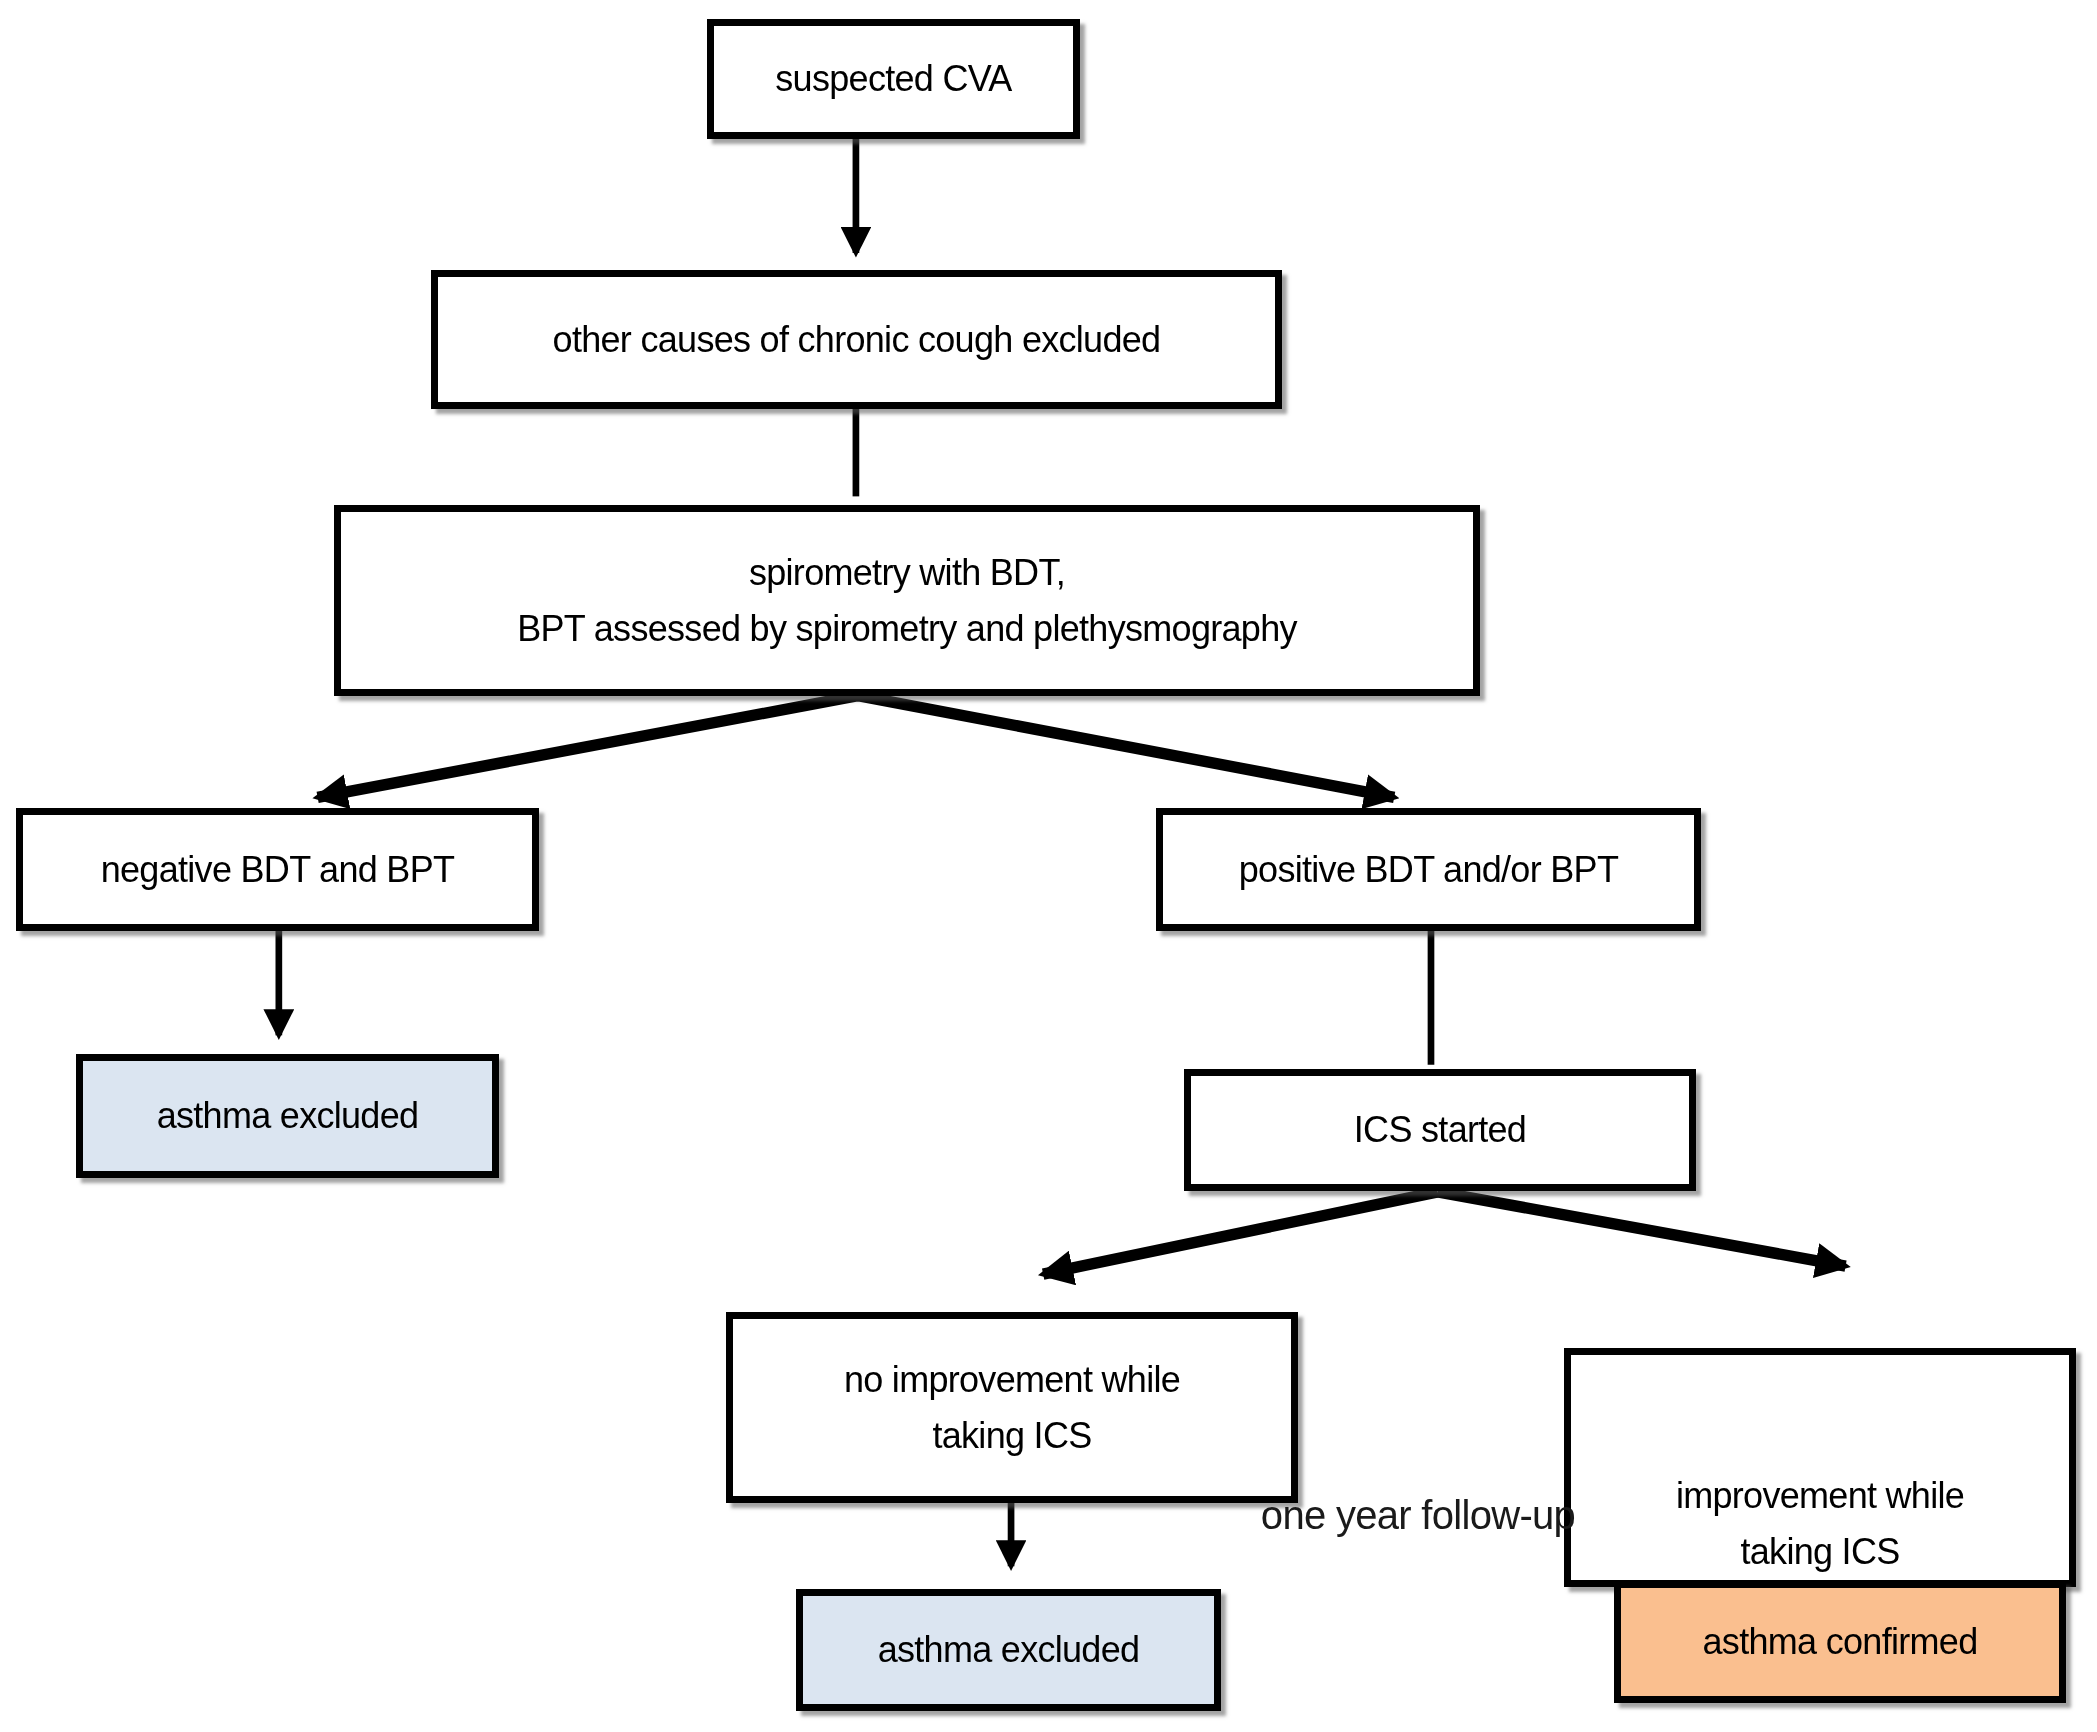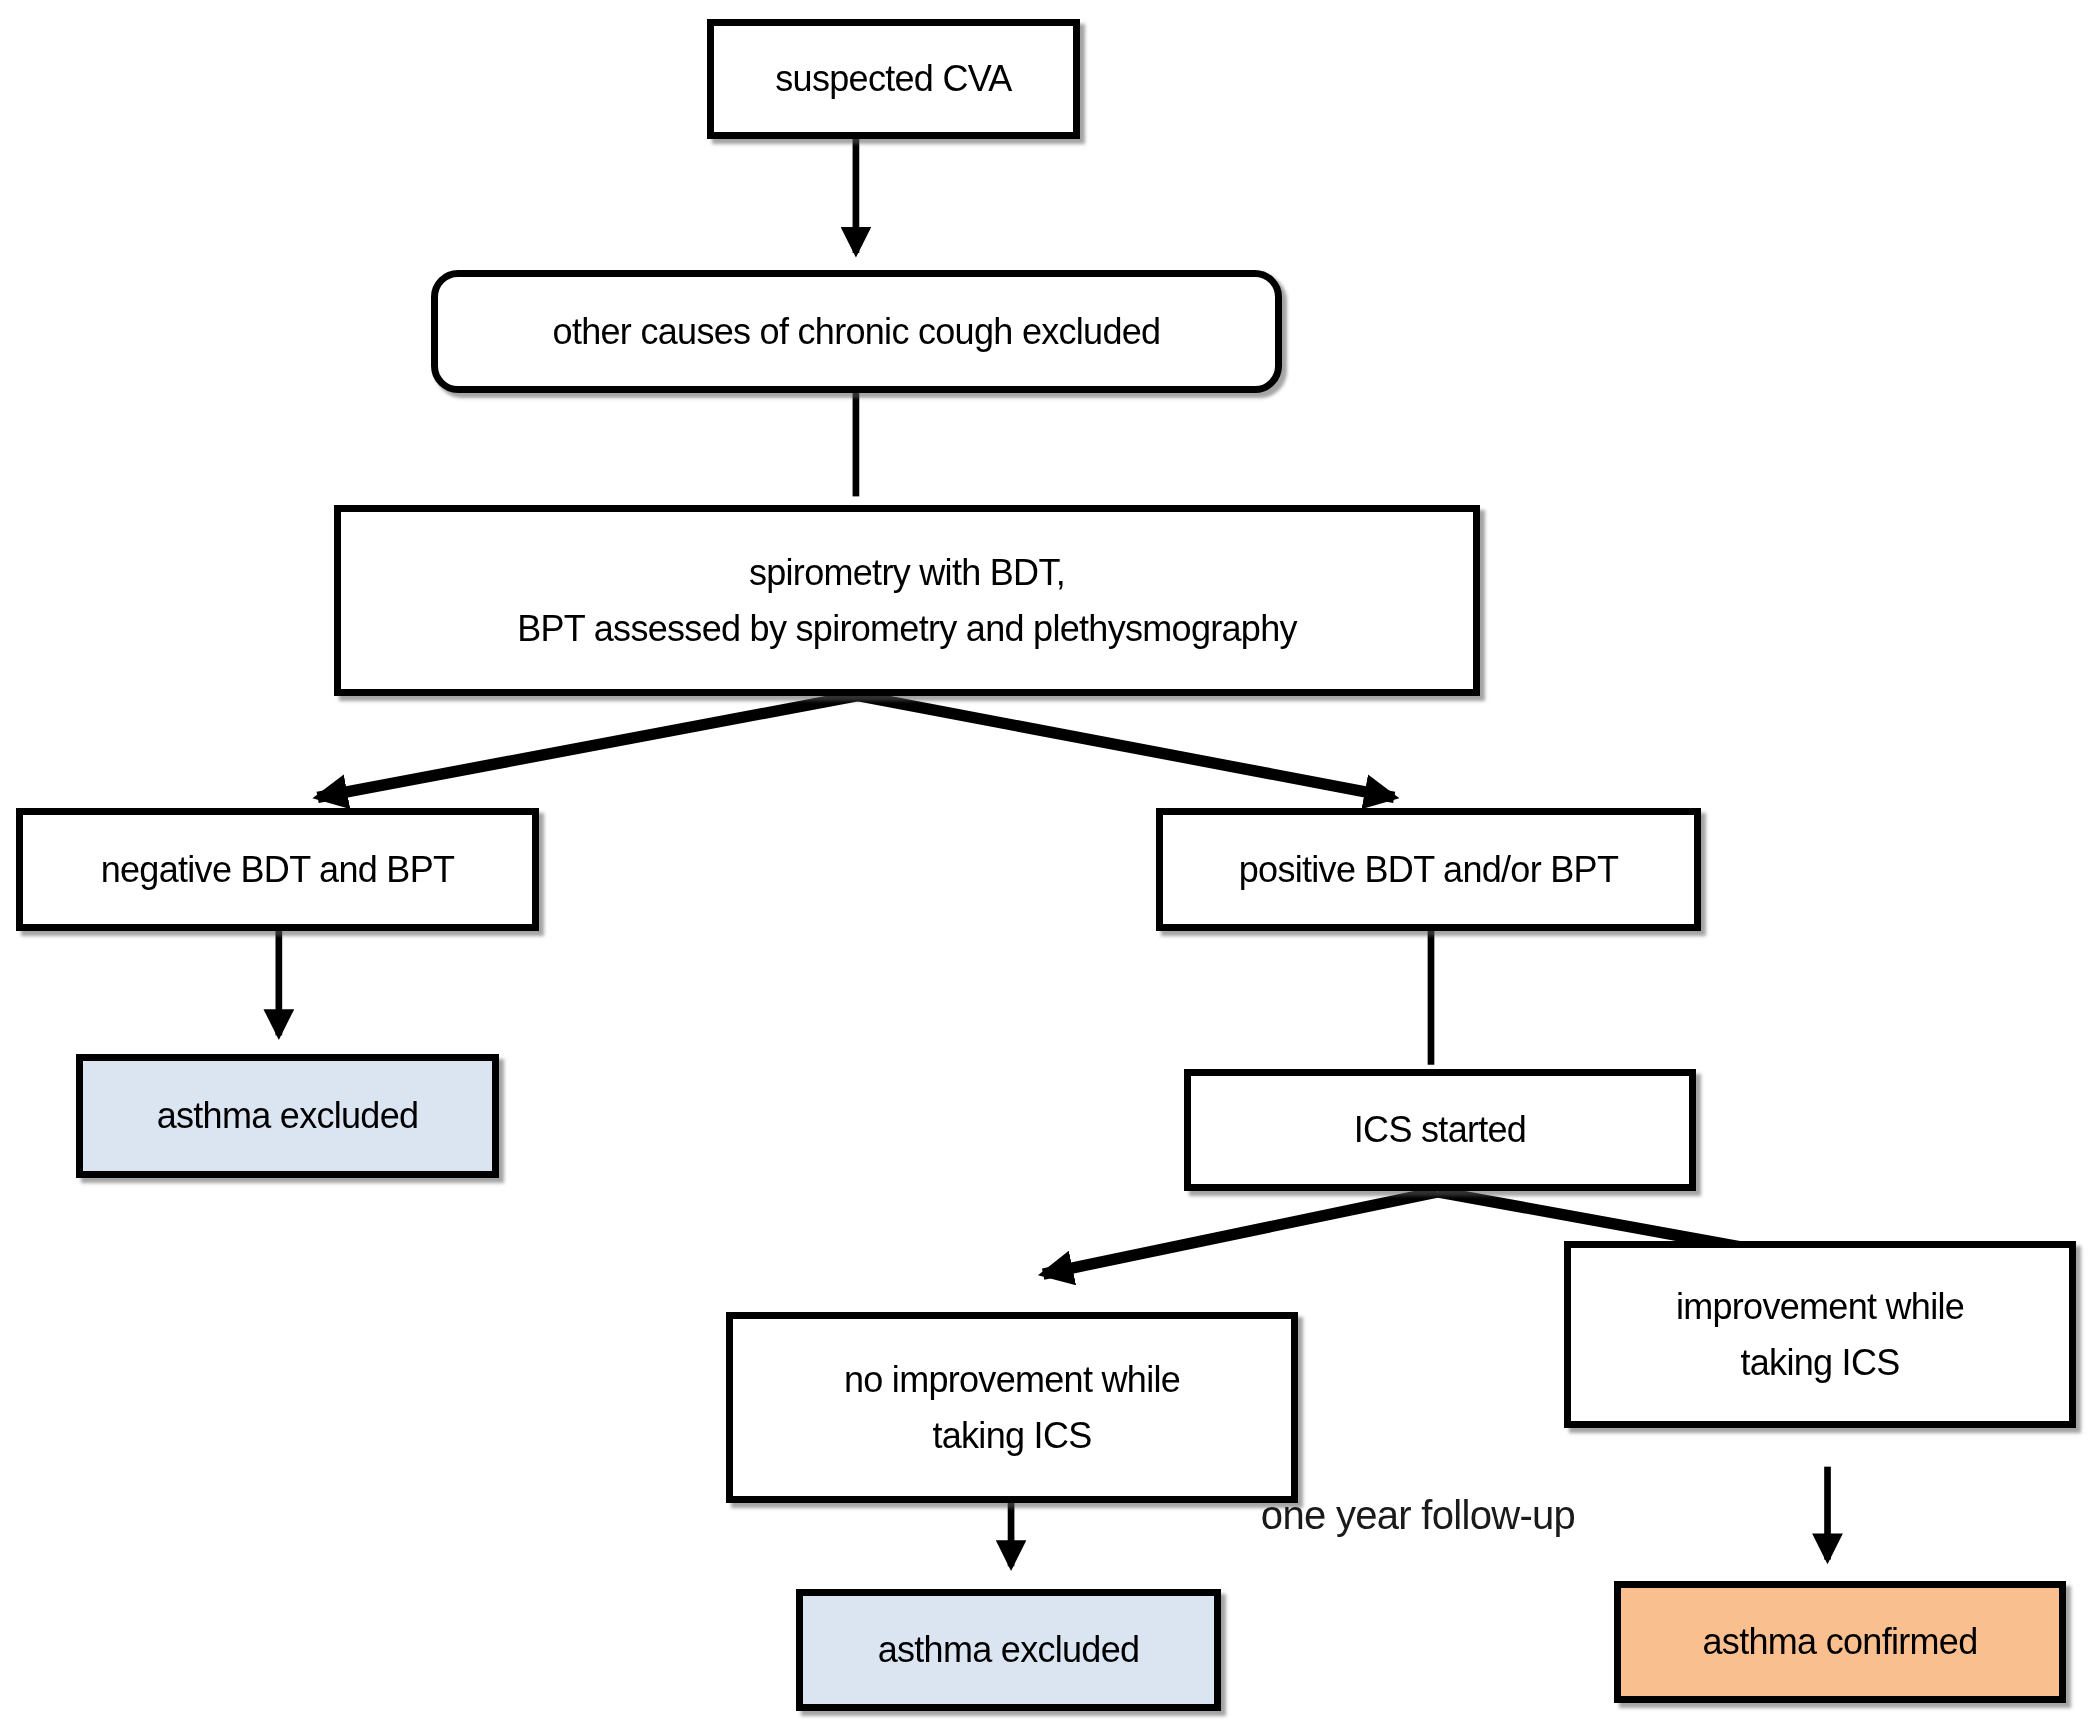--- a/index.html
+++ b/index.html
@@ -85,21 +85,21 @@
 
     <line x1="1512" y1="2214" x2="1512" y2="2342" stroke="#000" stroke-width="10" marker-end="url(#ah-thin)"></line>
 
     <line x1="2733" y1="2193" x2="2733" y2="2332" stroke="#000" stroke-width="10" marker-end="url(#ah-thin)"></line>
   </svg>
 
   <div class="node" style="left:670px; top:19px; width:373px; height:120px;margin-left:37px;">
     <span>suspected CVA</span>
   </div>
 
-  <div class="node" style="left:431px; top:270px; width:851px; height:123px;border-radius:27px;">
+  <div class="node" style="left:431px; top:270px; width:851px; height:139px;">
     <span>other causes of chronic cough excluded</span>
   </div>
 
   <div class="node" style="left:334px; top:505px; width:1146px; height:191px;">
     <span>spirometry with BDT,
 BPT assessed by spirometry and plethysmography</span>
   </div>
 
   <div class="node" style="left:16px; top:808px; width:523px; height:123px;">
     <span>negative BDT and BPT</span>
@@ -115,21 +115,21 @@
 
   <div class="node" style="left:1184px; top:1069px; width:512px; height:122px;justify-content:center;">
     <span>ICS started</span>
   </div>
 
   <div class="node" style="left:726px; top:1288px; width:572px; height:191px;margin-top:24px;">
     <span>no improvement while
 taking ICS</span>
   </div>
 
-  <div class="node" style="left:1564px; top:1241px; width:512px; height:187px;">
+  <div class="node" style="left:1564px; top:1348px; width:512px; height:239px;align-items:flex-end;">
     <span>improvement while
 taking ICS</span>
   </div>
 
   <div class="free-label" style="left:1204px; top:1493px; width:428px;">one year follow-up</div>
 
   <div class="node" style="left: 796px; top: 1589px; width: 425px; height: 122px; background: rgb(219, 229, 241);">
     <span>asthma excluded</span>
   </div>
 

